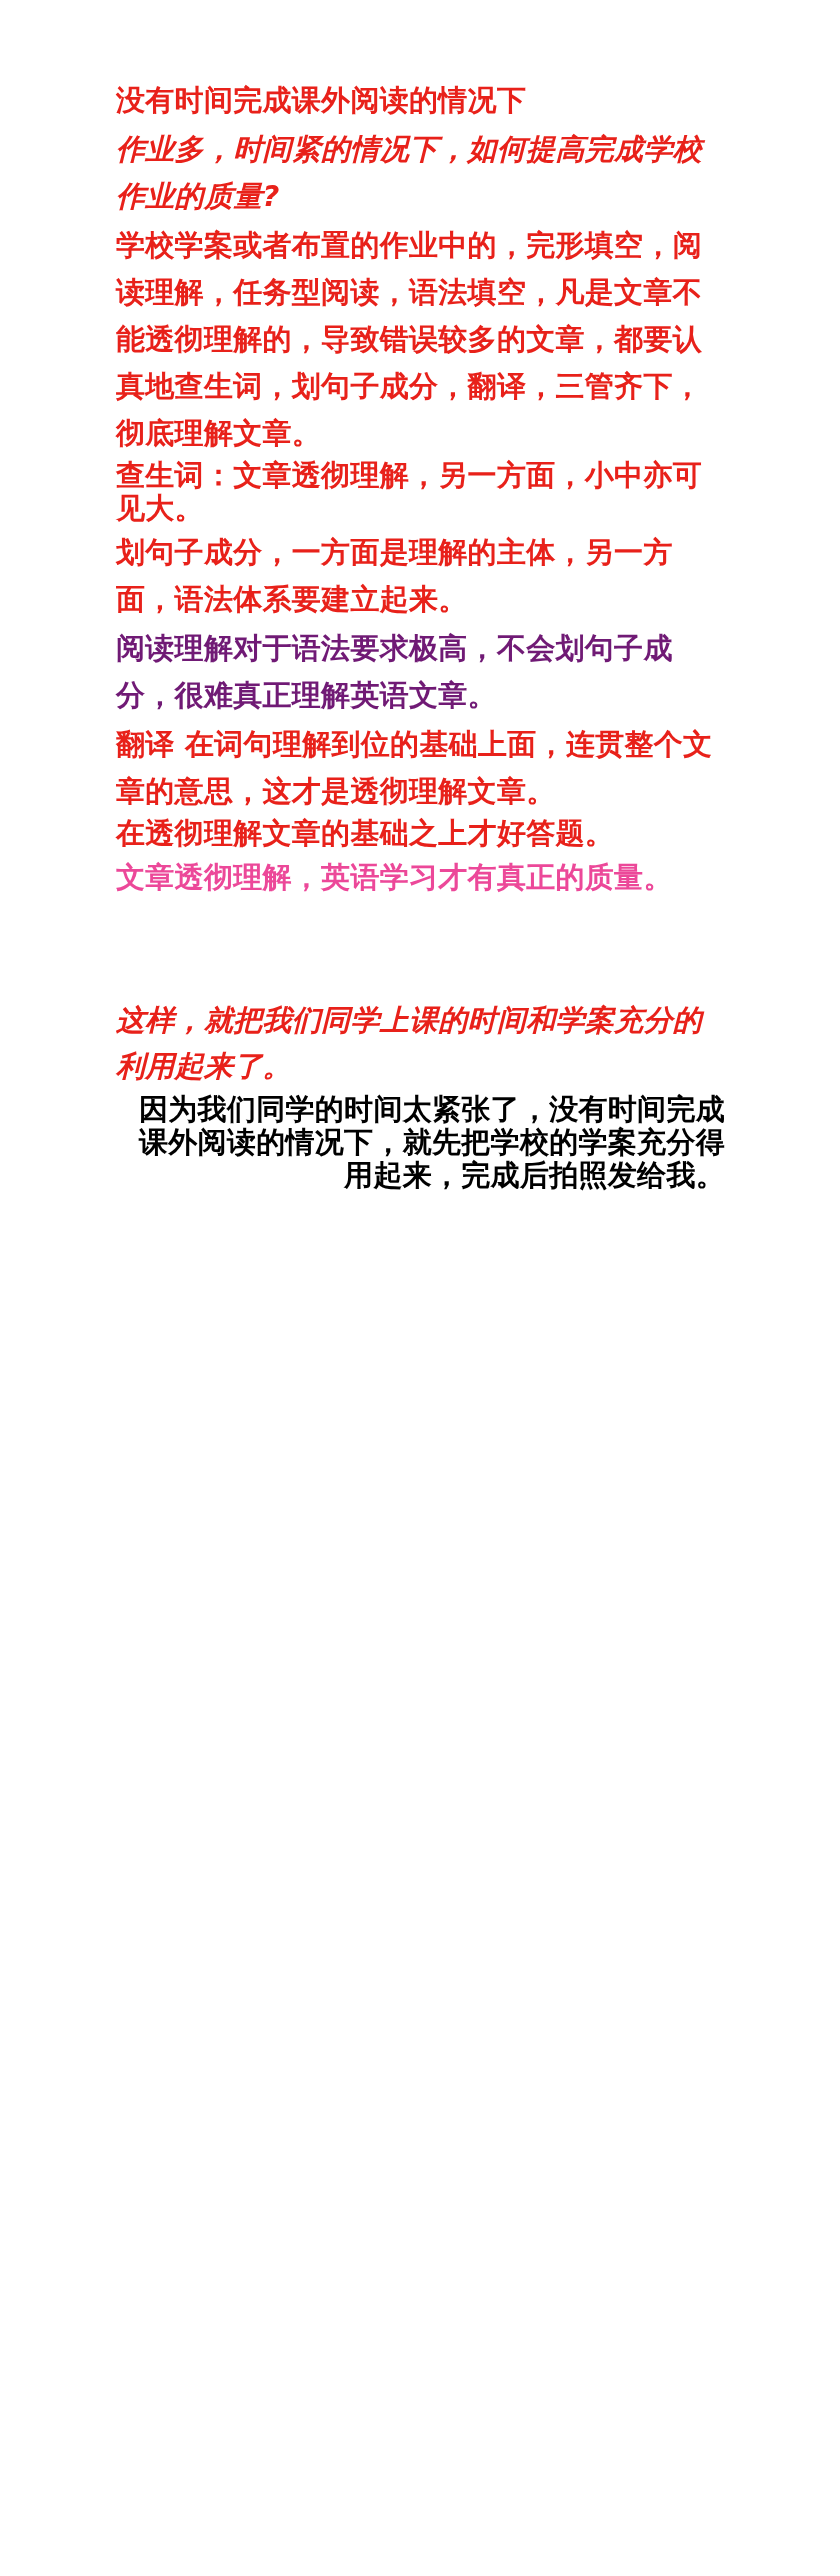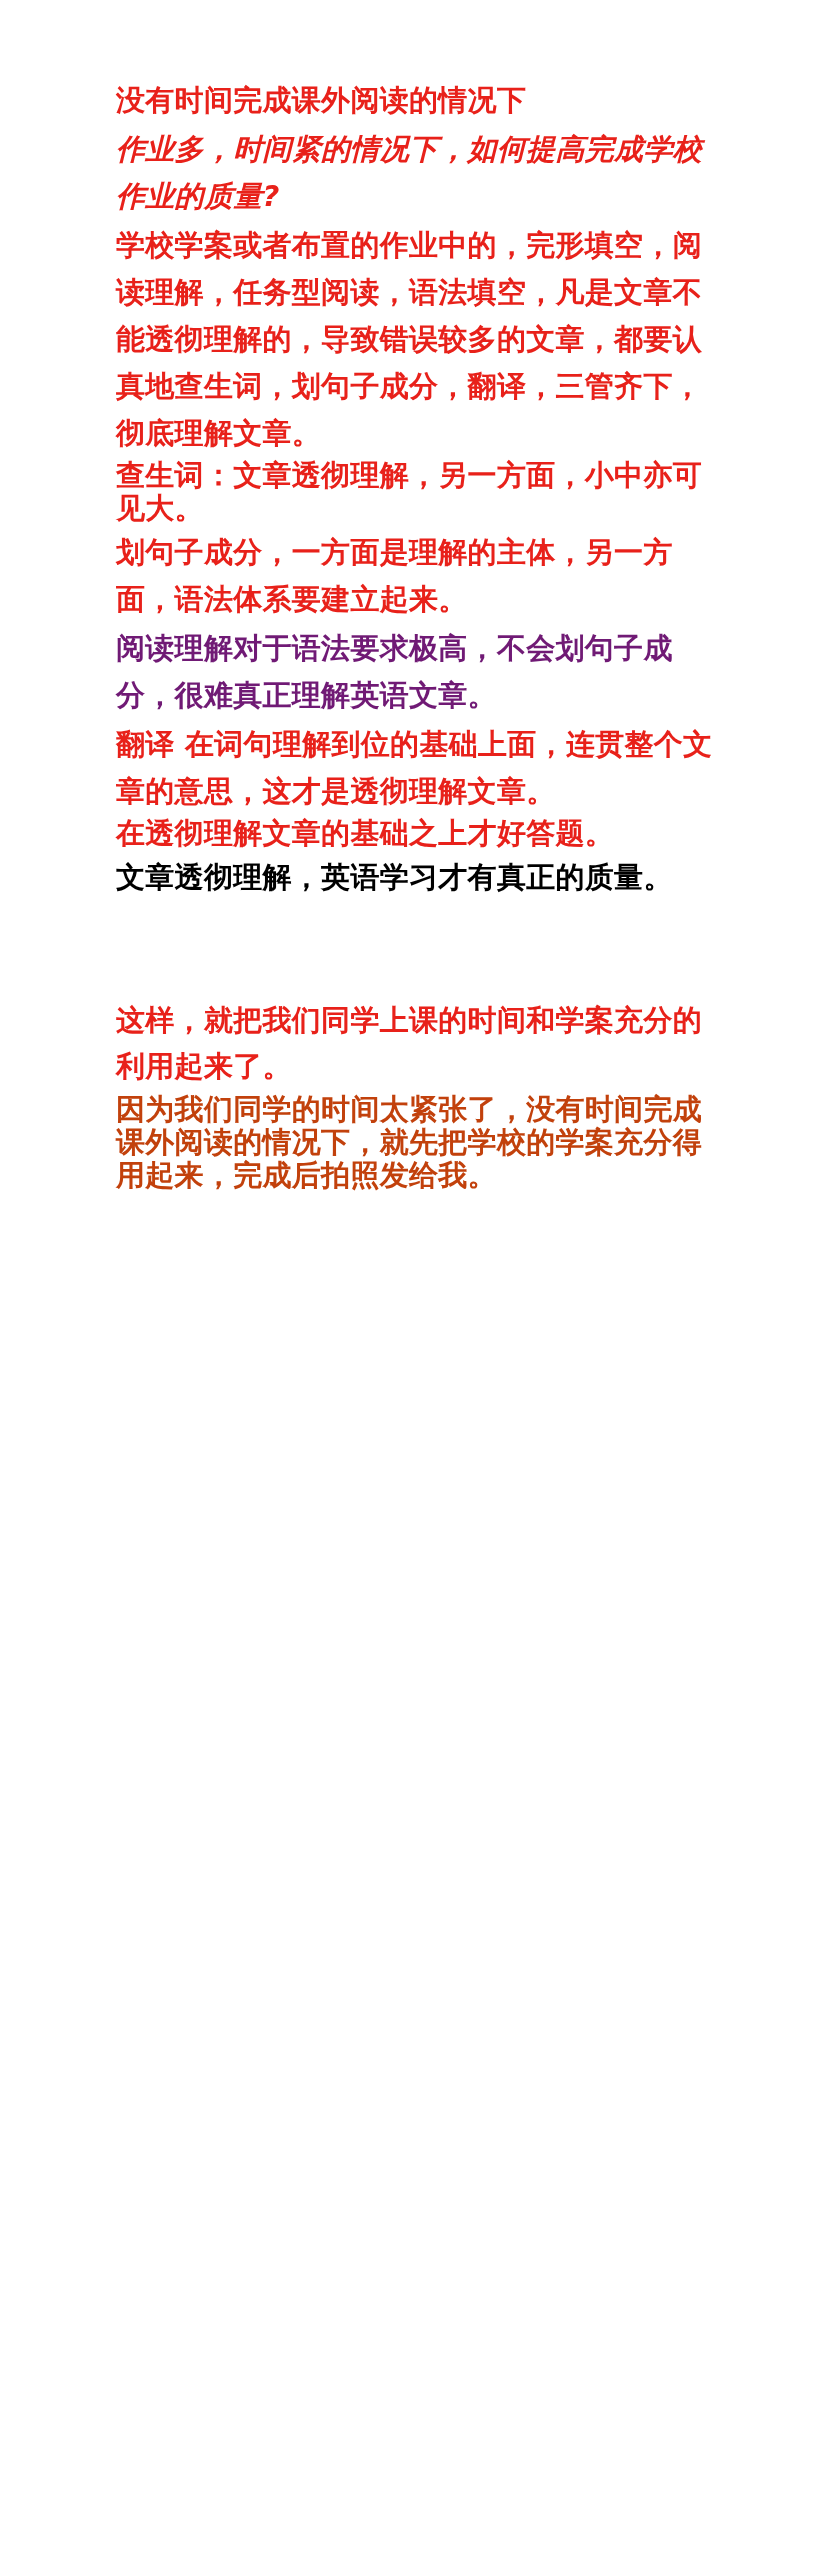--- a/index.html
+++ b/index.html
@@ -66,23 +66,23 @@
     <p class="para spaced" style="color: rgb(232, 33, 26);">划句子成分，一方面是理解的主体，另一方面，语法体系要建立起来。</p>
 
     <p class="para spaced" style="color: #701a75;">阅读理解对于语法要求极高，不会划句子成分，很难真正理解英语文章。</p>
 
     <p class="para spaced" style="color: rgb(232, 33, 26);">翻译  在词句理解到位的基础上面，连贯整个文章的意思，这才是透彻理解文章。</p>
 
     <p class="para tight" style="color: rgb(232, 33, 26);">在透彻理解文章的基础之上才好答题。</p>
 
     <div class="gap-small"></div>
 
-    <p class="para spaced" style="color: #000000;">文章透彻理解，英语学习才有真正的质量。</p>
+    <p class="para spaced" style="color: #ec4899;">文章透彻理解，英语学习才有真正的质量。</p>
 
     <div class="gap-block"></div>
 
-    <p class="para spaced" style="color: rgb(232, 33, 26);">这样，就把我们同学上课的时间和学案充分的利用起来了。</p>
+    <p class="para spaced" style="color: rgb(232, 33, 26); font-style: italic;">这样，就把我们同学上课的时间和学案充分的利用起来了。</p>
 
-    <p class="para tight" style="color: #c2410c;">因为我们同学的时间太紧张了，没有时间完成课外阅读的情况下，就先把学校的学案充分得用起来，完成后拍照发给我。</p>
+    <p class="para tight" style="color: #000000; text-align: right;">因为我们同学的时间太紧张了，没有时间完成课外阅读的情况下，就先把学校的学案充分得用起来，完成后拍照发给我。</p>
 
   </div>
 </div>
 
 
 </body></html>

